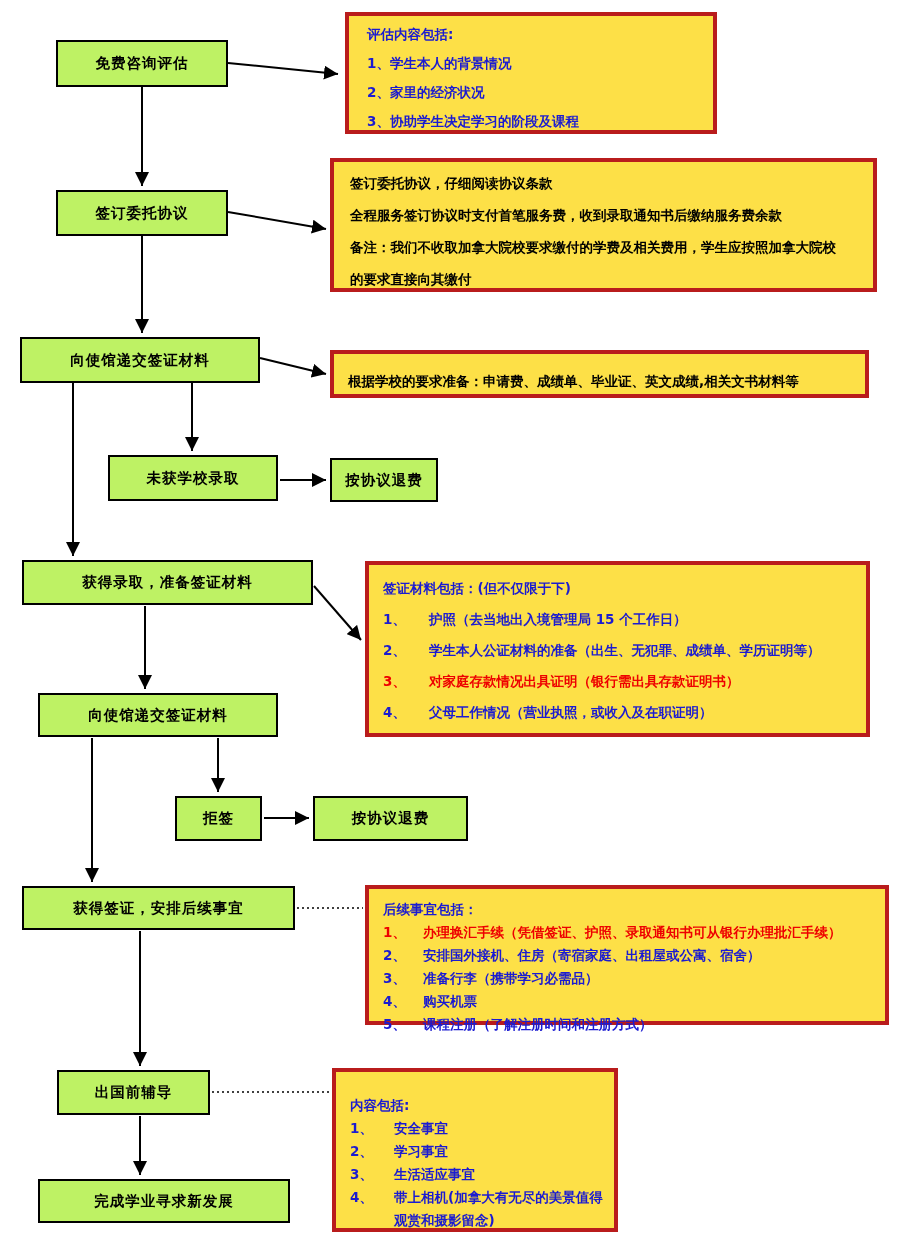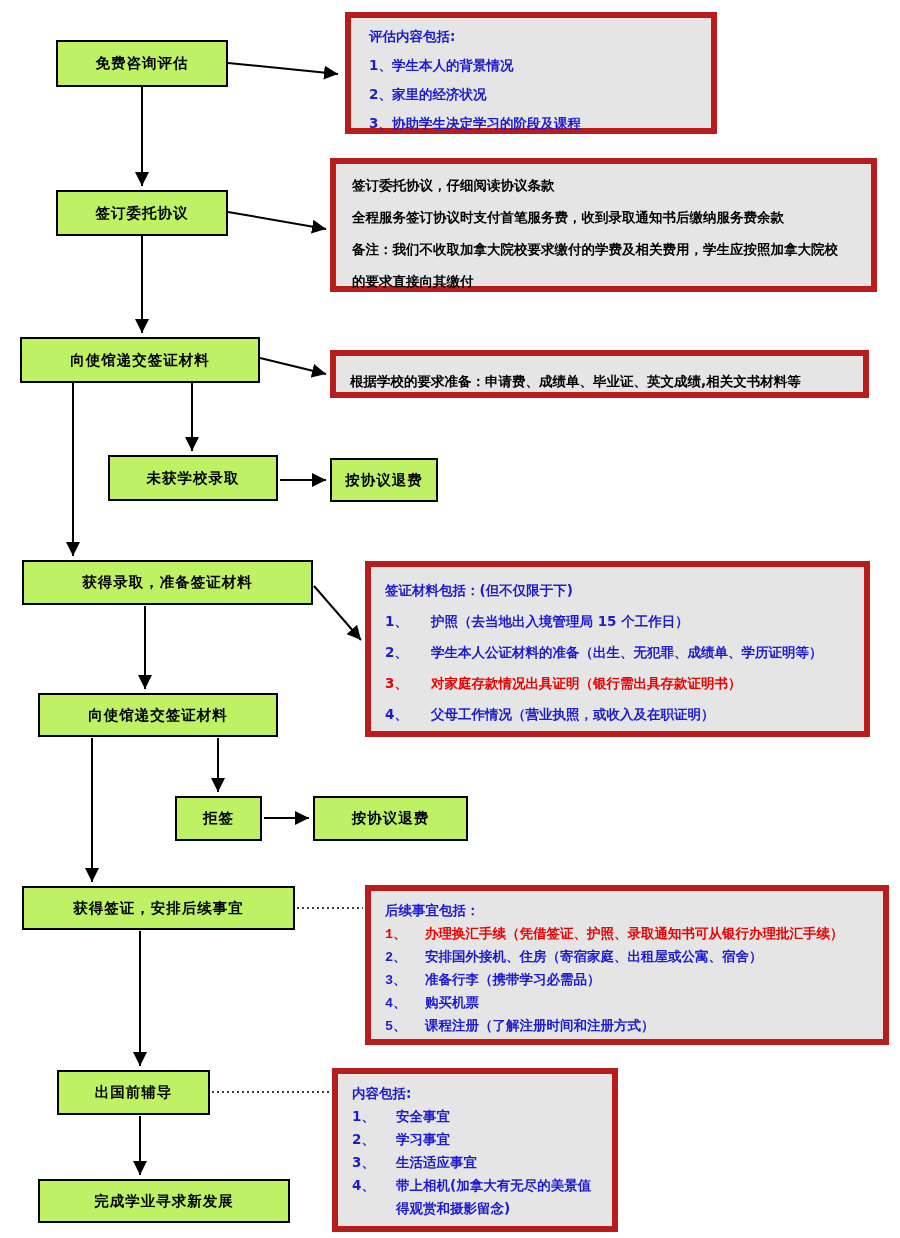--- a/index.html
+++ b/index.html
@@ -8,44 +8,44 @@
     position:relative;width:900px;height:1238px;background:#fff;overflow:hidden;
     font-family:"DejaVu Sans","Liberation Sans",sans-serif;color:#000;
   }
   svg.connectors{position:absolute;left:0;top:0;width:900px;height:1238px;pointer-events:none;}
   .fbox{
     position:absolute;border:2px solid #000;background:#bef264;box-sizing:border-box;
     display:flex;align-items:center;justify-content:center;
     font-weight:bold;font-size:14.5px;letter-spacing:1px;white-space:nowrap;
   }
   .dbox{
-    position:absolute;border:6px solid #b91c1c;background:#e5e5e5;box-sizing:border-box;
+    position:absolute;border:4px solid #b91c1c;background:#fde047;box-sizing:border-box;
     font-weight:bold;font-size:13.5px;text-align:left;
   }
   .blue{color:var(--blue);}
   .red{color:var(--red);}
   .black{color:#000;}
 
   #eval-box{left:345px;top:12px;width:372px;height:122px;padding:8px 8px 0 18px;}
   #eval-box .line{line-height:20px;margin-bottom:9px;}
 
   #agreement-box{left:330px;top:158px;width:547px;height:134px;padding:5px 12px 0 16px;}
   #agreement-box .line{line-height:32px;}
 
   #prepare-box{left:330px;top:350px;width:539px;height:48px;display:flex;align-items:center;padding:16px 8px 0 14px;}
 
   #visa-box{left:365px;top:561px;width:505px;height:176px;padding:8px 8px 0 14px;}
   #visa-box .line{line-height:31px;}
   #visa-box .num{flex:0 0 46px;}
 
-  #followup-box{left:365px;top:885px;width:524px;height:160px;padding:9px 8px 0 14px;font-family:Liberation Mono, monospace;}
+  #followup-box{left:365px;top:885px;width:524px;height:140px;padding:9px 8px 0 14px;}
   #followup-box .line{line-height:23px;}
   #followup-box .num{flex:0 0 40px;}
 
-  #content-box{left:332px;top:1068px;width:286px;height:164px;padding:8px 10px 0 14px;}
+  #content-box{left:332px;top:1068px;width:286px;height:164px;padding:22px 10px 0 14px;}
   #content-box .line{line-height:23px;}
   #content-box .num{flex:0 0 44px;}
 
   .row{display:flex;}
 </style>
 </head>
 <body>
 
 <div class="canvas">
 

